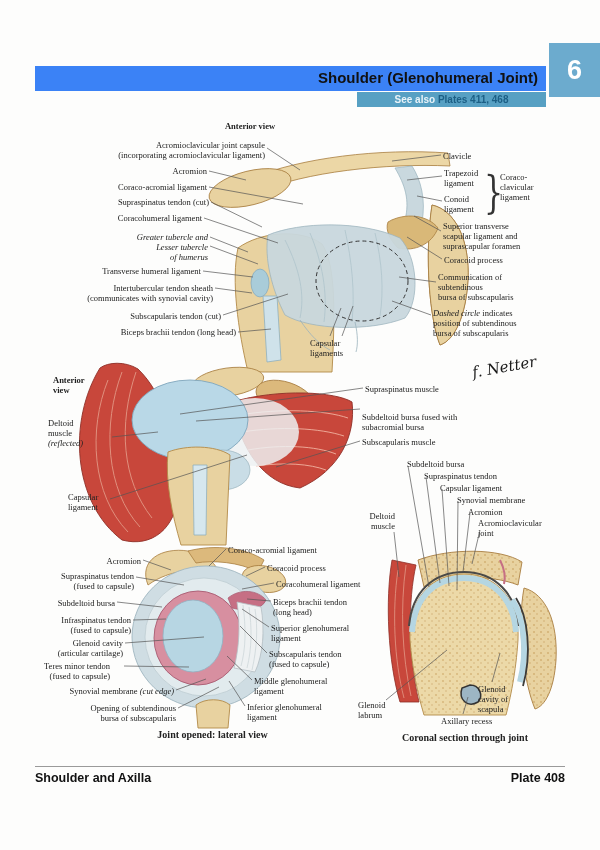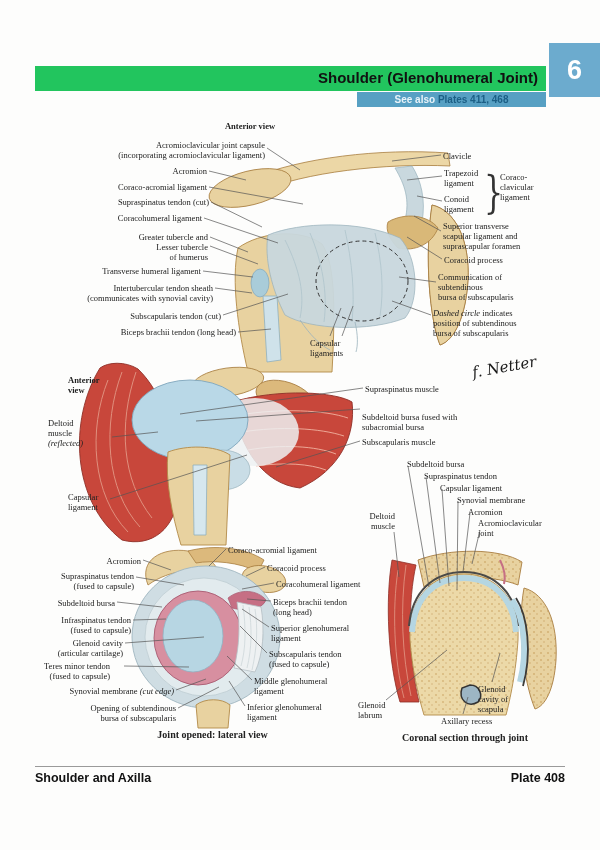--- a/index.html
+++ b/index.html
@@ -4,21 +4,21 @@
 <style>
   html,body{margin:0;padding:0;background:#fff;}
   .page{position:relative;width:600px;height:850px;background:#fdfdfc;overflow:hidden;
         font-family:"Liberation Serif",serif;}
   .art{position:absolute;left:0;top:0;}
   .lbl{position:absolute;font-size:8.5px;line-height:1.18;color:#222;white-space:pre-line;}
   .r{text-align:right;}
   .c{text-align:center;}
   .b{font-weight:bold;}
   .cap{font-size:10px;font-weight:bold;}
-  .banner{position:absolute;left:35px;top:66px;width:511px;height:25px;background:#22c55e;}
+  .banner{position:absolute;left:35px;top:66px;width:511px;height:25px;background:#3b82f6;}
   .title{position:absolute;right:8px;top:3px;font-family:"Liberation Sans",sans-serif;
          font-weight:bold;font-size:15px;color:#111;white-space:nowrap;}
   .seealso{position:absolute;left:357px;top:92px;width:189px;height:15px;background:#57a0c3;
            font-family:"Liberation Sans",sans-serif;font-size:10px;font-weight:bold;
            text-align:center;line-height:15px;}
   .seealso .pre{color:#e9f3f8;}
   .seealso .link{color:#1c5f85;margin-top:36px;}
   .tab6{position:absolute;left:549px;top:43px;width:51px;height:54px;background:#6cabce;
         color:#fff;font-family:"Liberation Sans",sans-serif;font-weight:bold;font-size:27px;
         text-align:center;line-height:54px;}
@@ -169,21 +169,21 @@
   </div>
   <div class="tab6">6</div>
 
   <div class="lbl b c" style="left:205px;top:121px;width:90px;">Anterior view</div>
   <div class="lbl r" style="left:35px;top:140px;width:230px;">Acromioclavicular joint capsule
 (incorporating acromioclavicular ligament)</div>
   <div class="lbl r" style="left:35px;top:166px;width:172px;">Acromion</div>
   <div class="lbl r" style="left:35px;top:182px;width:172px;">Coraco-acromial ligament</div>
   <div class="lbl r" style="left:35px;top:197px;width:174px;">Supraspinatus tendon (cut)</div>
   <div class="lbl r" style="left:35px;top:213px;width:167px;">Coracohumeral ligament</div>
-  <div class="lbl r" style="left:35px;top:232px;width:173px;">Greater tubercle and
+  <div class="lbl r" style="left:35px;top:232px;width:173px;font-style:italic;">Greater tubercle and
 Lesser tubercle
 of humerus</div>
   <div class="lbl r" style="left:35px;top:266px;width:166px;">Transverse humeral ligament</div>
   <div class="lbl r" style="left:35px;top:283px;width:178px;">Intertubercular tendon sheath
 (communicates with synovial cavity)</div>
   <div class="lbl r" style="left:35px;top:311px;width:186px;">Subscapularis tendon (cut)</div>
   <div class="lbl r" style="left:35px;top:327px;width:201px;">Biceps brachii tendon (long head)</div>
   <div class="lbl" style="left:310px;top:338px;width:70px;">Capsular
 ligaments</div>
   <div class="lbl" style="left:443px;top:151px;width:80px;">Clavicle</div>
@@ -199,21 +199,21 @@
 scapular ligament and
 suprascapular foramen</div>
   <div class="lbl" style="left:444px;top:255px;width:95px;">Coracoid process</div>
   <div class="lbl" style="left:438px;top:272px;width:118px;">Communication of
 subtendinous
 bursa of subscapularis</div>
   <div class="lbl" style="left:433px;top:308px;width:128px;"><i>Dashed circle</i> <span style="white-space:pre-line;">indicates
 position of subtendinous
 bursa of subscapularis</span></div>
 
-  <div class="lbl b" style="left:53px;top:375px;width:50px;margin-left:15px;">Anterior
+  <div class="lbl b" style="left:53px;top:375px;width:50px;">Anterior
 view</div>
   <div class="lbl" style="left:48px;top:418px;width:62px;"><span style="white-space:pre-line;">Deltoid
 muscle</span><i style="display:block;">(reflected)</i></div>
   <div class="lbl" style="left:68px;top:492px;width:55px;">Capsular
 ligament</div>
   <div class="lbl" style="left:365px;top:384px;width:130px;">Supraspinatus muscle</div>
   <div class="lbl" style="left:362px;top:404px;width:140px;margin-top:8px;">Subdeltoid bursa fused with
 subacromial bursa</div>
   <div class="lbl" style="left:362px;top:437px;width:130px;">Subscapularis muscle</div>
 

